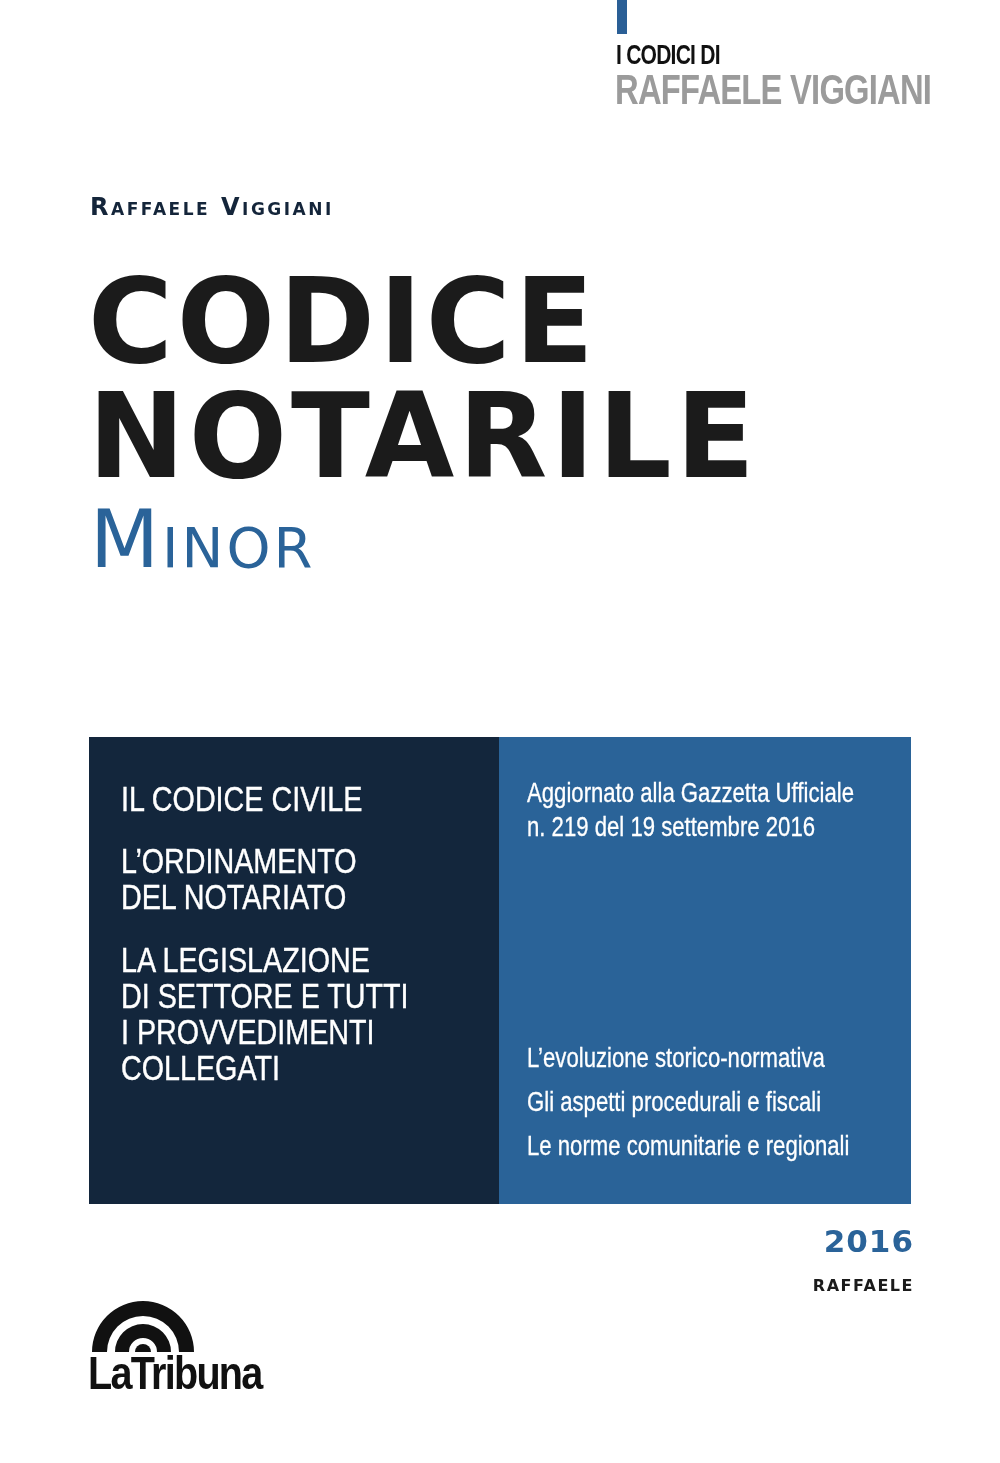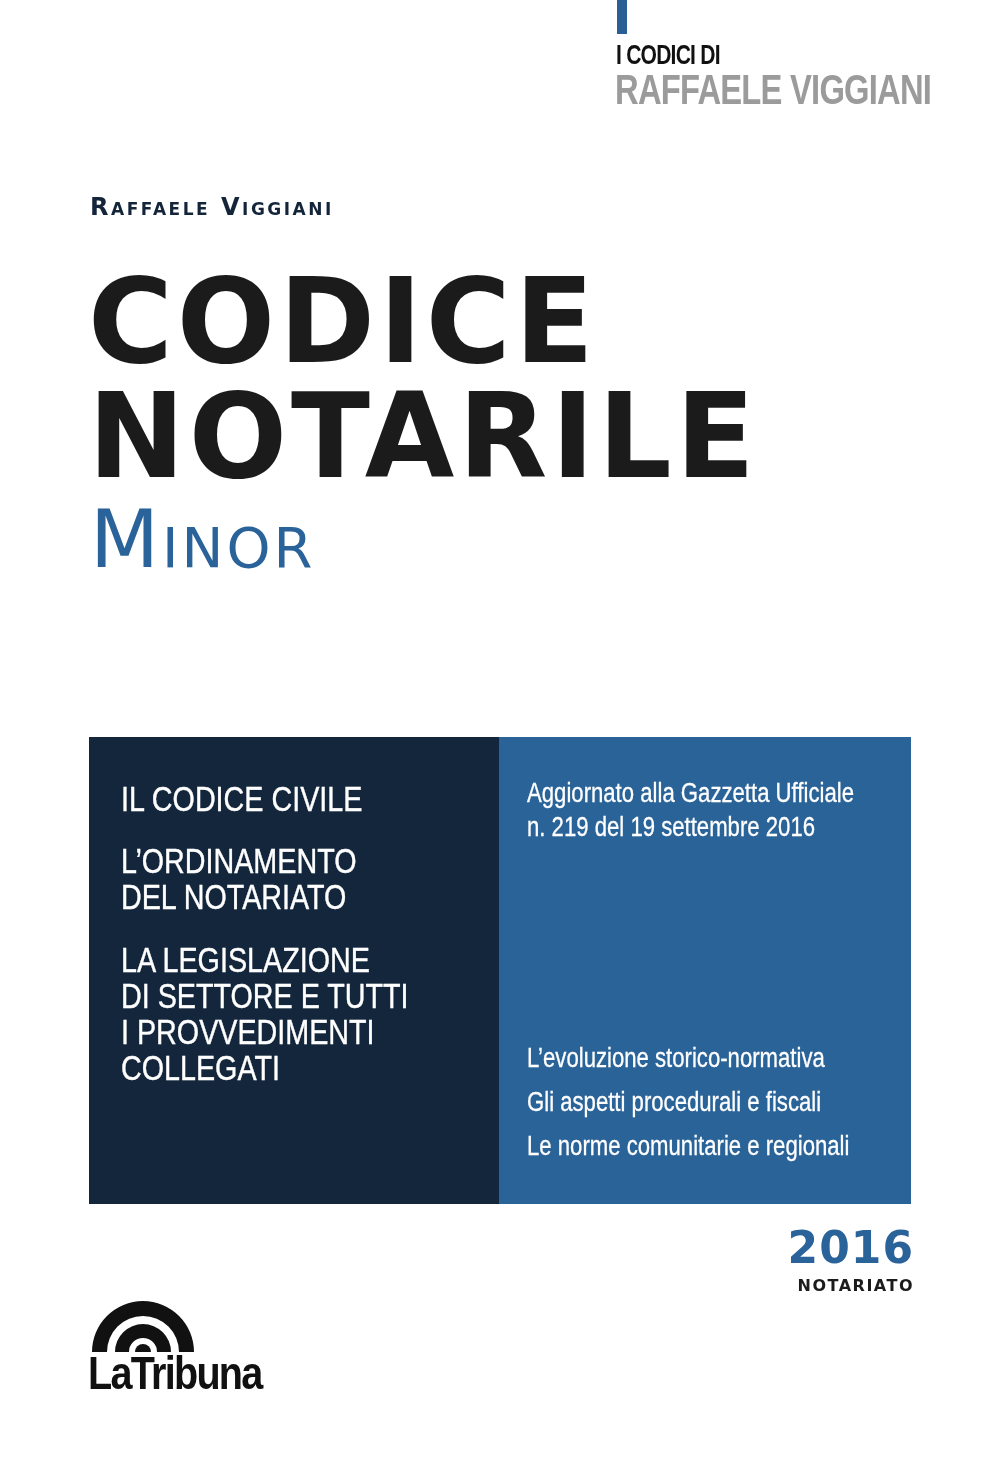--- a/index.html
+++ b/index.html
@@ -77,21 +77,21 @@
       transform: scaleX(0.82); transform-origin: left top;
       white-space: nowrap; -webkit-text-stroke: 0.3px #fff;
     }
     .rt-1 { top: 776px; }
     .rt-list { top: 1036px; line-height: 44px; }
     .rt-list .ln, .rt-1 .ln { display: block; }
 
     .year {
       position: absolute; right: 86px; top: 1226px;
       font-family: "DejaVu Sans", sans-serif; font-weight: 700;
-      font-size: 44px; line-height: 1; color: #2a6399; letter-spacing: 1px;
+      font-size: 31px; line-height: 1; color: #2a6399; letter-spacing: 1px;
       text-align: center;
     }
     .month {
       position: absolute; right: 86px; top: 1278px;
       font-family: "DejaVu Sans", sans-serif; font-weight: 700;
       font-size: 16px; line-height: 1; color: #1b1b1b; letter-spacing: 1.5px;
       text-align: right;
     }
 
     .logo {
@@ -141,21 +141,21 @@
   <span class="ln">n. 219 del 19 settembre 2016</span>
 </div>
 
 <div class="right-text rt-list">
   <span class="ln">L’evoluzione storico-normativa</span>
   <span class="ln">Gli aspetti procedurali e fiscali</span>
   <span class="ln">Le norme comunitarie e regionali</span>
 </div>
 
 <div class="year">2016</div>
-<div class="month">NOTARIATO</div>
+<div class="month">RAFFAELE</div>
 
 <div class="logo">
   <svg width="110" height="56" viewBox="0 0 110 56">
     <path d="M4 56 A51 51 0 0 1 106 56 L91 56 A36 36 0 0 0 19 56 Z" fill="#111"></path>
     <path d="M27 56 A28 28 0 0 1 83 56 L69 56 A14 14 0 0 0 41 56 Z" fill="#111"></path>
     <path d="M47 56 A8 8 0 0 1 63 56 Z" fill="#111"></path>
   </svg>
 </div>
 <div class="logo-text">LaTribuna</div>
 

